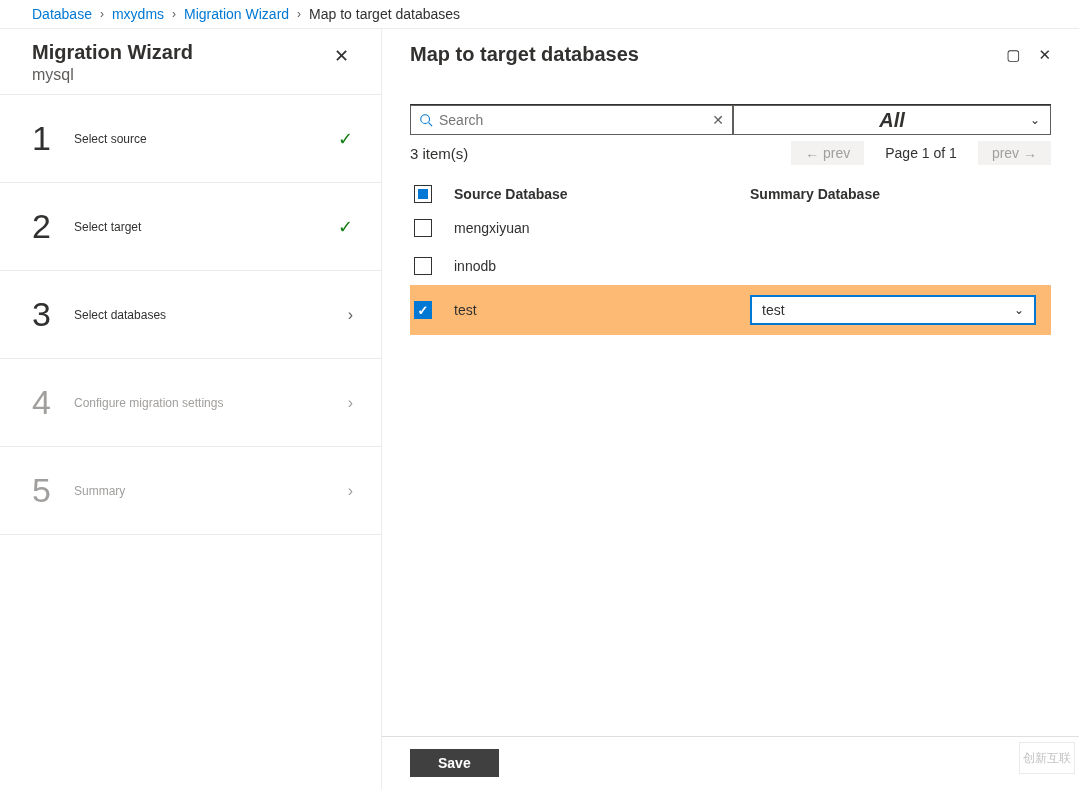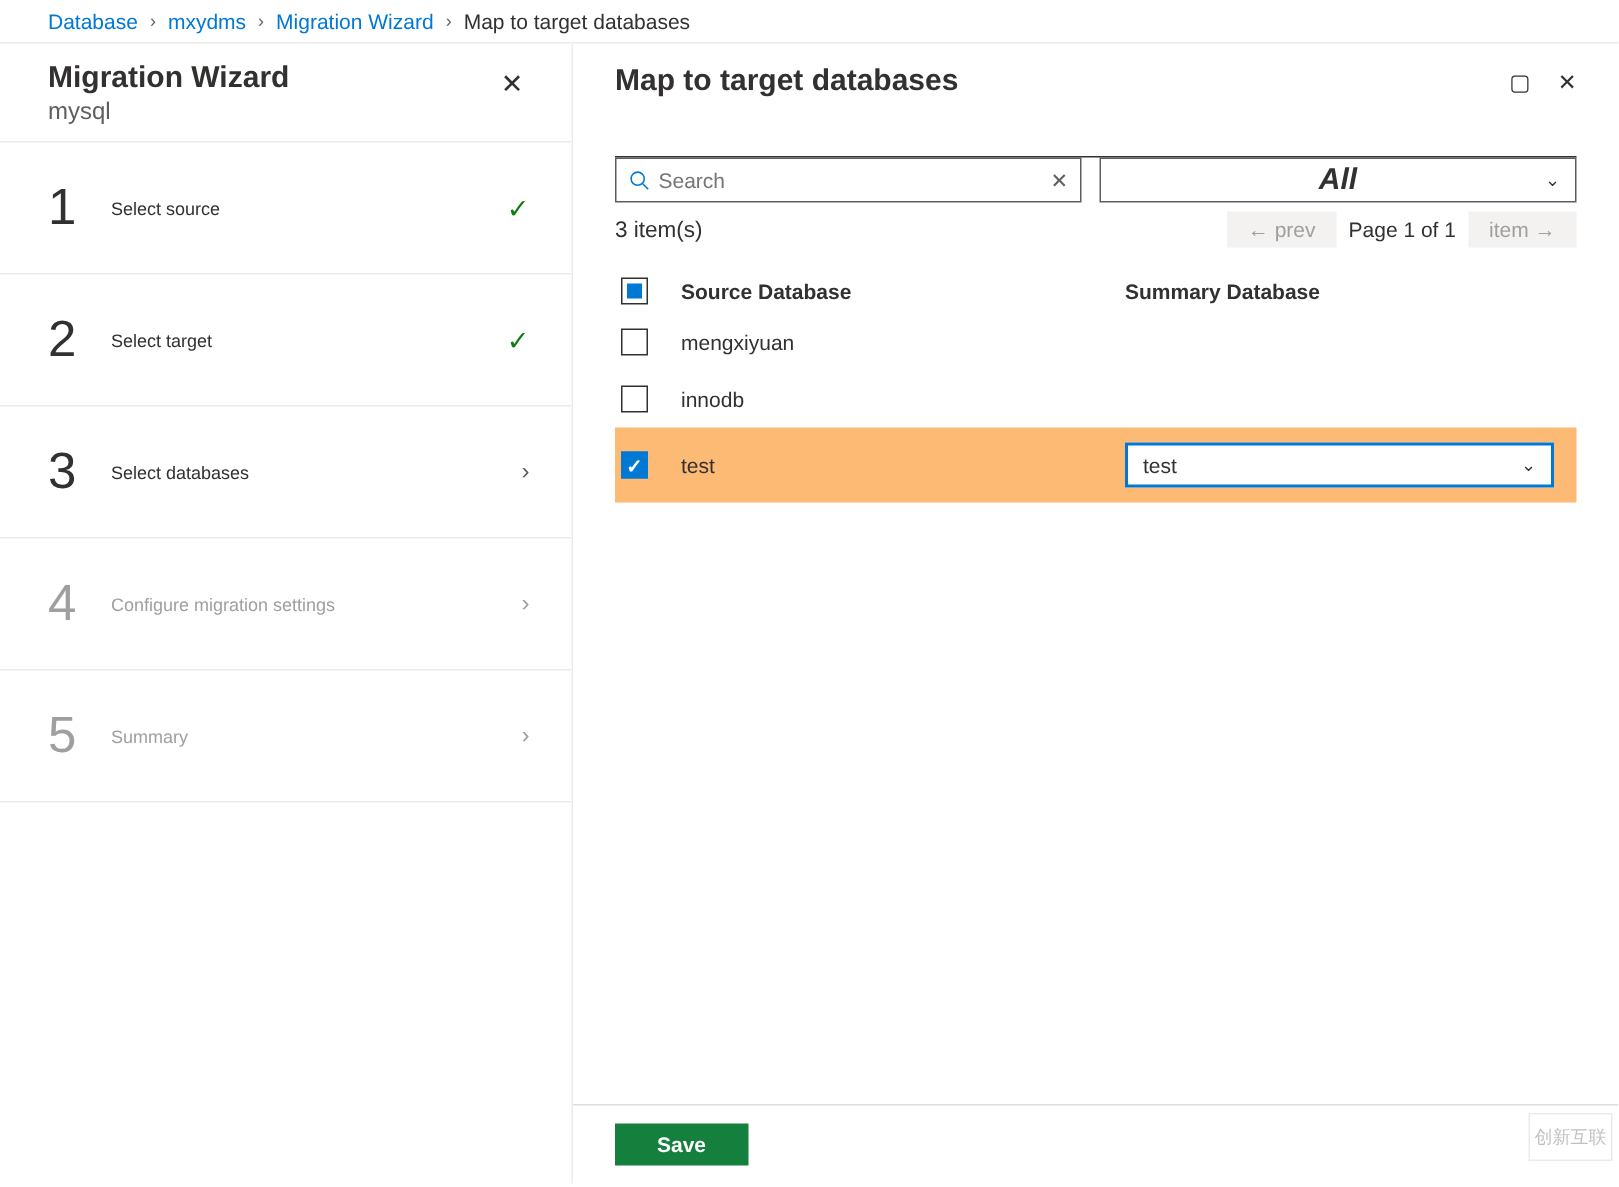--- a/index.html
+++ b/index.html
@@ -115,21 +115,20 @@
       color: #323130;
     }
 
     .content {
       padding: 0 28px;
       flex: 1;
       overflow: auto;
     }
     .controls-row {
       display: flex;
-      gap: 12px;
       margin-bottom: 6px;
       border-top: 1px solid #323130;
       padding-top: 0;
     }
     .search-wrap {
       flex: 1;
       display: flex;
       align-items: center;
       border: 1px solid #605e5c;
       height: 30px;
@@ -165,21 +164,21 @@
       display: flex;
       align-items: center;
       justify-content: space-between;
       margin-bottom: 14px;
       margin-top: 2px;
     }
     .status-row .count { color: #323130; font-size: 15px; }
     .pager {
       display: flex;
       align-items: center;
-      gap: 0;
+      gap: 13px;
     }
     .pager .btn {
       background: #f3f2f1;
       color: #a19f9d;
       padding: 4px 14px;
       font-size: 14px;
       cursor: default;
     }
     .pager .page-lbl { font-size: 14px; color: #323130; padding: 0 8px;}
 
@@ -239,21 +238,21 @@
     }
     .target-select .chev { font-size: 12px; }
 
     .footer {
       border-top: 1px solid #e1dfdd;
       padding: 12px 28px;
       display: flex;
       align-items: center;
     }
     .save-btn {
-      background: #15803d;
+      background: #404040;
       color: #fff;
       border: none;
       padding: 6px 28px;
       font-size: 14px;
       font-weight: 600;
       cursor: pointer;
     }
     .watermark {
       position: absolute;
       right: 4px;
@@ -343,21 +342,21 @@
           <span class="lbl">All</span>
           <span class="chev">⌄</span>
         </div>
       </div>
 
       <div class="status-row">
         <div class="count">3 item(s)</div>
         <div class="pager">
           <span class="btn">← prev</span>
           <span class="page-lbl">Page 1 of 1</span>
-          <span class="btn">item →</span>
+          <span class="btn">prev →</span>
         </div>
       </div>
 
       <div class="table-header">
         <div class="col-check">
           <span class="checkbox indeterminate"></span>
         </div>
         <div class="col-src">Source Database</div>
         <div class="col-tgt">Summary Database</div>
       </div>

